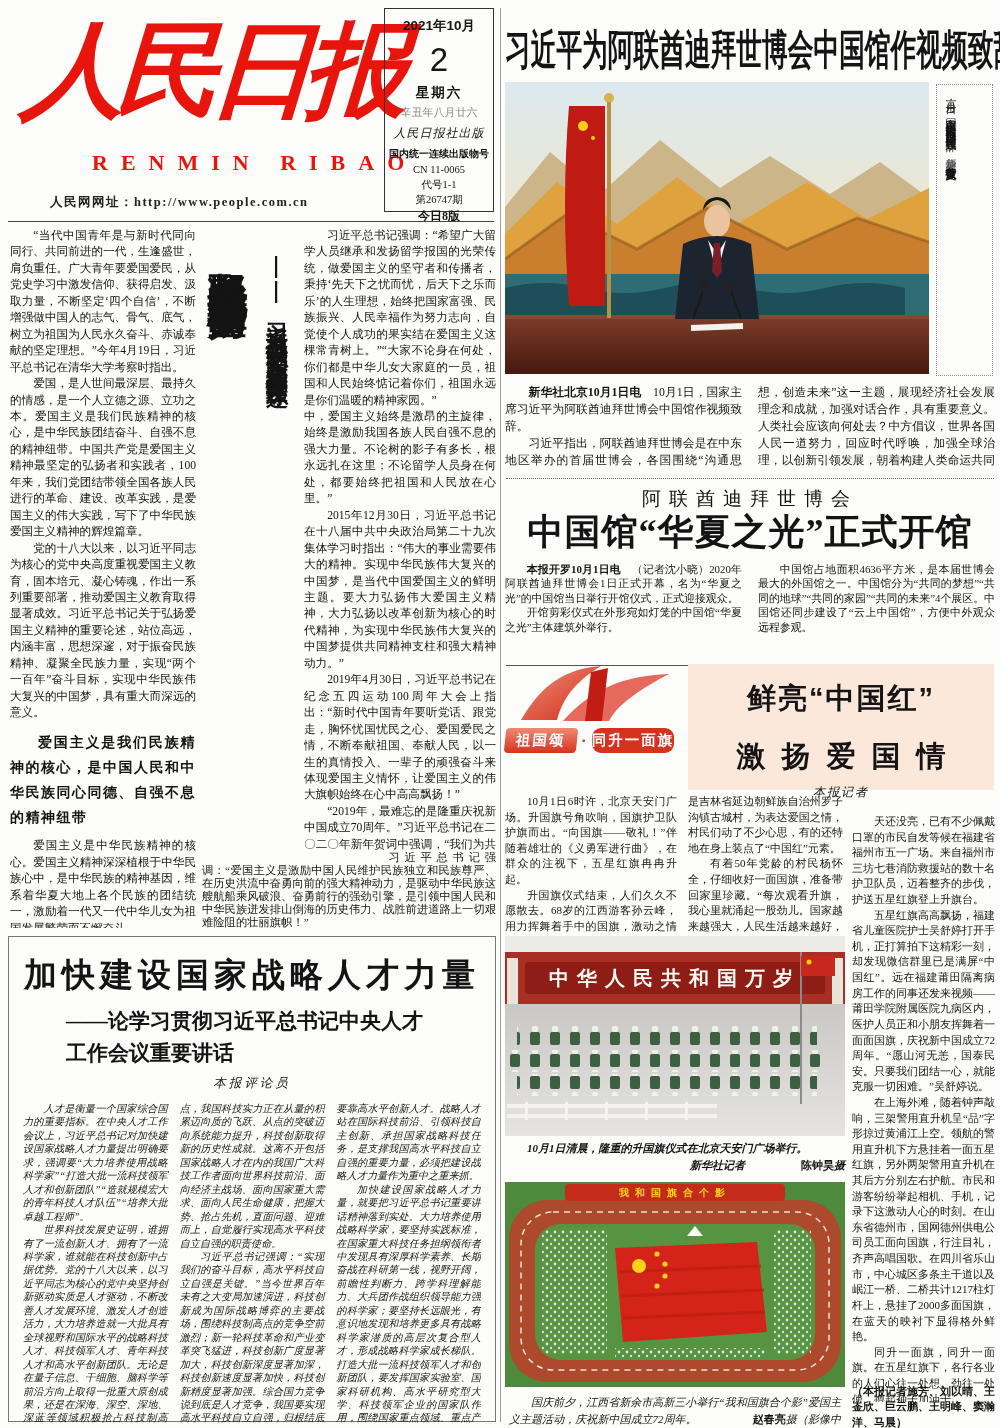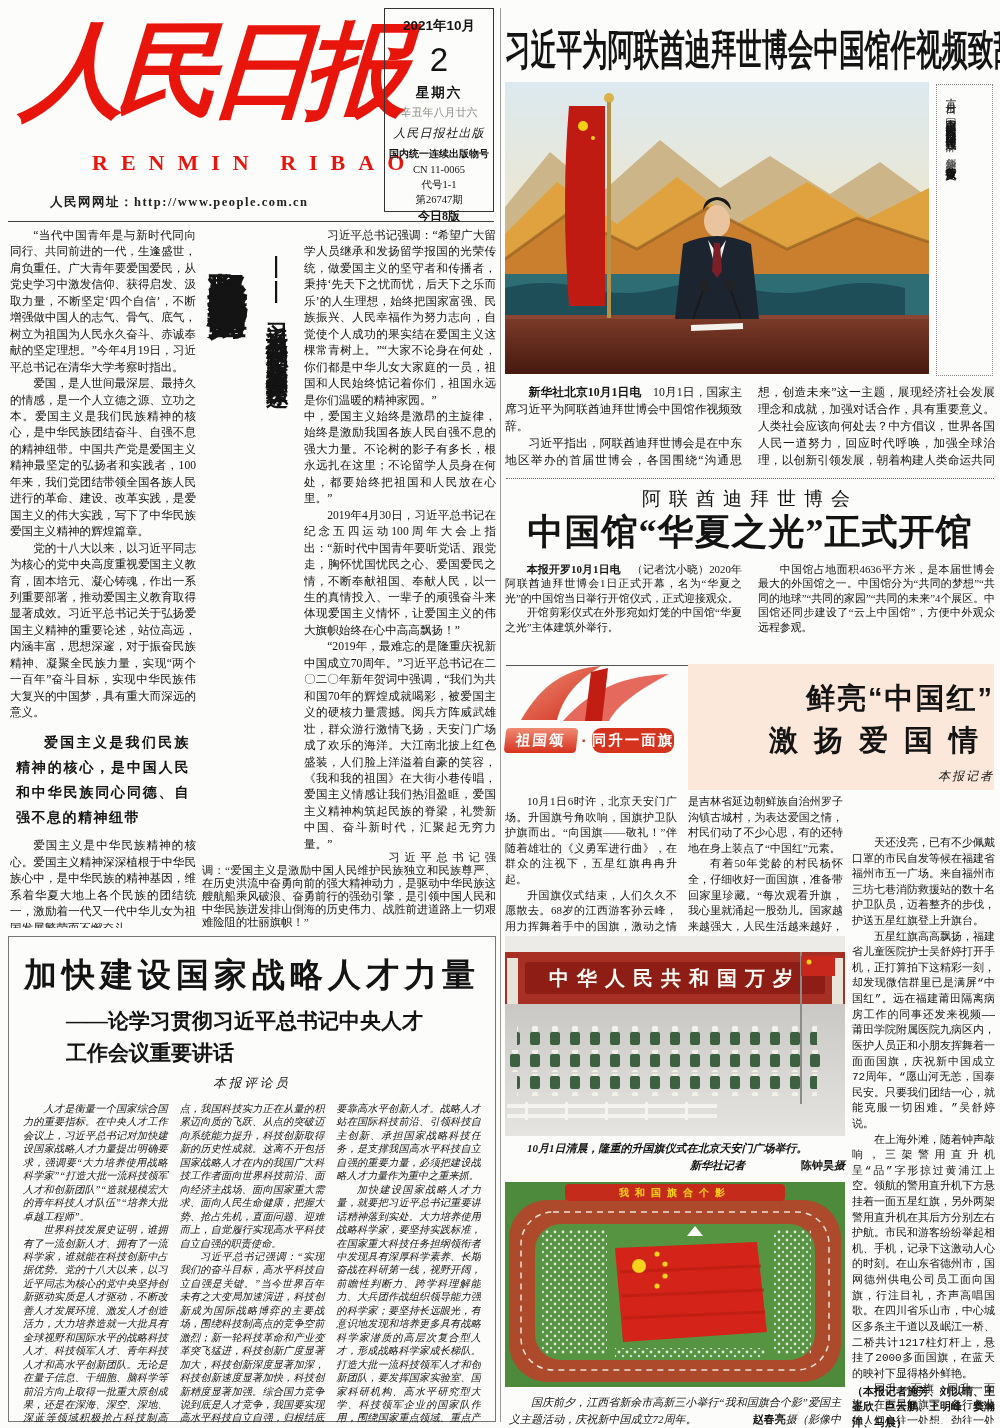--- a/index.html
+++ b/index.html
@@ -41,47 +41,47 @@
   .vcap .vtext{height:100%;font-size:11px;line-height:1.55;letter-spacing:1px;}
   .topstory-text{left:505px;top:384px;width:490px;height:90px;column-count:2;column-gap:16px;
                  font-size:11.8px;line-height:1.44;}
   
   .kicker{left:505px;top:486px;width:490px;text-align:center;font-size:19px;letter-spacing:8px;font-weight:400;}
   .hl-expo{left:505px;top:508px;width:490px;text-align:center;font-size:36px;font-weight:900;letter-spacing:1px;}
   .expo-text{left:505px;top:562px;width:490px;height:98px;column-count:2;column-gap:16px;
              font-size:10.9px;line-height:1.32;}
   
   .pt-col1{left:10px;top:228px;width:186px;height:700px;font-size:11.6px;line-height:1.42;}
-  .pt-subhead{font-weight:800;font-size:14px;line-height:1.8;letter-spacing:1.5px;margin:8px 6px;text-indent:2em;}
+  .pt-subhead{font-weight:800;font-size:14px;line-height:1.8;letter-spacing:1.5px;margin:8px 0;text-indent:2em;}
   .pt-hl{left:200px;top:240px;width:54px;height:678px;font-size:40px;font-weight:900;letter-spacing:2px;line-height:1.3;}
   .pt-sub{left:258px;top:256px;width:34px;height:650px;font-size:22px;font-weight:700;letter-spacing:3px;line-height:1.4;}
   .pt-col2{left:304px;top:228px;width:192px;height:622px;font-size:11.6px;line-height:1.42;}
   .pt-bottom{left:202px;top:851px;width:294px;height:78px;font-size:11.3px;line-height:1.16;}
   .pt-bottom p{margin:0;text-indent:16.5em;}
   
   .talent-box{left:8px;top:936px;width:488px;height:486px;border:1px solid #777;box-sizing:border-box;padding:14px 14px 10px;}
   .hl-talent{text-align:center;font-size:33px;font-weight:900;letter-spacing:5px;margin:2px 0 8px;}
   .talent-sub{width:372px;margin:0 auto;font-size:21px;font-weight:700;line-height:1.5;}
   .talent-by{text-align:center;font-size:12.5px;margin:6px 0 10px;letter-spacing:3px;}
   .talent-body{height:330px;column-count:3;column-gap:12px;font-size:10.2px;line-height:1.32;}
   
   .badge-wrap{left:505px;top:664px;width:176px;height:126px;}
   .badge-label{display:flex;align-items:center;gap:5px;margin-top:2px;}
   .badge-l{background:linear-gradient(180deg,#ef8a72,#d6331f);transform:skewX(-6deg);border-radius:4px;
            padding:3px 11px;color:#fff;font-weight:900;font-size:14.5px;letter-spacing:2px;}
   .badge-dot{color:#d6331f;font-weight:900;font-size:16px;}
   .badge-r{background:#d6331f;border-radius:9px;padding:3px 0;color:#fff;font-weight:900;font-size:14.5px;letter-spacing:2px;}
-  .pinkbox{left:688px;top:664px;width:306px;height:126px;background:#fbe8da;text-align:right;}
+  .pinkbox{left:688px;top:664px;width:306px;height:126px;background:#fbe8da;text-align:center;}
   .pink-l1{font-size:29px;font-weight:900;margin-top:15px;letter-spacing:2px;}
-  .pink-l2{font-size:29px;font-weight:900;letter-spacing:16px;margin-top:2px;text-indent:16px;}
+  .pink-l2{font-size:29px;font-weight:900;letter-spacing:16px;margin-top:18px;text-indent:16px;}
   .pink-by{font-size:12px;margin-top:7px;letter-spacing:2px;}
   .fs-col{font-size:11px;line-height:1.42;}
   .fs-c1{left:505px;top:794px;width:172px;height:140px;}
   .fs-c2{left:688px;top:794px;width:155px;height:140px;}
-  .fs-c3{left:852px;top:836px;width:143px;height:588px;font-family:Liberation Mono, monospace;}
+  .fs-c3{left:852px;top:814px;width:143px;height:588px;}
   .fs-credit{left:852px;top:1384px;width:143px;font-size:11px;line-height:1.4;font-weight:600;}
   .photo-frame{display:block;}
   .cap1{left:505px;top:1140px;width:340px;font-size:11px;line-height:1.5;font-weight:bold;}
   .cap2{left:505px;top:1390px;width:340px;font-size:11px;line-height:1.5;}
   .cap-credit{text-align:right;}
   b.nm{font-style:normal;padding-left:45px;}
 </style>
 </head>
 <body>
 
@@ -185,20 +185,21 @@
     <p class="np">爱国主义是中华民族精神的核心。爱国主义精神深深植根于中华民族心中，是中华民族的精神基因，维系着华夏大地上各个民族的团结统一，激励着一代又一代中华儿女为祖国发展繁荣而不懈奋斗。</p>
 
   </div>
 
   <div class="abs pt-hl vtext sans clip">凝聚起中华儿女团结奋斗的磅礴力量</div>
   <div class="abs pt-sub vtext sans clip">——习近平总书记关于弘扬爱国主义精神重要论述综述</div>
 
   <div class="abs pt-col2 just clip">
     <p class="np">习近平总书记强调：“希望广大留学人员继承和发扬留学报国的光荣传统，做爱国主义的坚守者和传播者，秉持‘先天下之忧而忧，后天下之乐而乐’的人生理想，始终把国家富强、民族振兴、人民幸福作为努力志向，自觉使个人成功的果实结在爱国主义这棵常青树上。”“大家不论身在何处，你们都是中华儿女大家庭的一员，祖国和人民始终惦记着你们，祖国永远是你们温暖的精神家园。”</p>
     <p class="np" style="text-indent:0;">中，爱国主义始终是激昂的主旋律，始终是激励我国各族人民自强不息的强大力量。不论树的影子有多长，根永远扎在这里；不论留学人员身在何处，都要始终把祖国和人民放在心里。”</p>
+    <p class="np">2015年12月30日，习近平总书记在十八届中共中央政治局第二十九次集体学习时指出：“伟大的事业需要伟大的精神。实现中华民族伟大复兴的中国梦，是当代中国爱国主义的鲜明主题。要大力弘扬伟大爱国主义精神，大力弘扬以改革创新为核心的时代精神，为实现中华民族伟大复兴的中国梦提供共同精神支柱和强大精神动力。”</p>
     <p class="np">2019年4月30日，习近平总书记在纪念五四运动100周年大会上指出：“新时代中国青年要听党话、跟党走，胸怀忧国忧民之心、爱国爱民之情，不断奉献祖国、奉献人民，以一生的真情投入、一辈子的顽强奋斗来体现爱国主义情怀，让爱国主义的伟大旗帜始终在心中高高飘扬！”</p>
     <p class="np">“2019年，最难忘的是隆重庆祝新中国成立70周年。”习近平总书记在二〇二〇年新年贺词中强调，“我们为共和国70年的辉煌成就喝彩，被爱国主义的硬核力量震撼。阅兵方阵威武雄壮，群众游行激情飞扬，天安门广场成了欢乐的海洋。大江南北披上红色盛装，人们脸上洋溢着自豪的笑容，《我和我的祖国》在大街小巷传唱，爱国主义情感让我们热泪盈眶，爱国主义精神构筑起民族的脊梁，礼赞新中国、奋斗新时代，汇聚起无穷力量。”</p>
 
   </div>
 
   <div class="abs pt-bottom just clip">
     <p>习近平总书记强调：“爱国主义是激励中国人民维护民族独立和民族尊严、在历史洪流中奋勇向前的强大精神动力，是驱动中华民族这艘航船乘风破浪、奋勇前行的强劲引擎，是引领中国人民和中华民族迸发排山倒海的历史伟力、战胜前进道路上一切艰难险阻的壮丽旗帜！”</p>
 
   </div>
 

